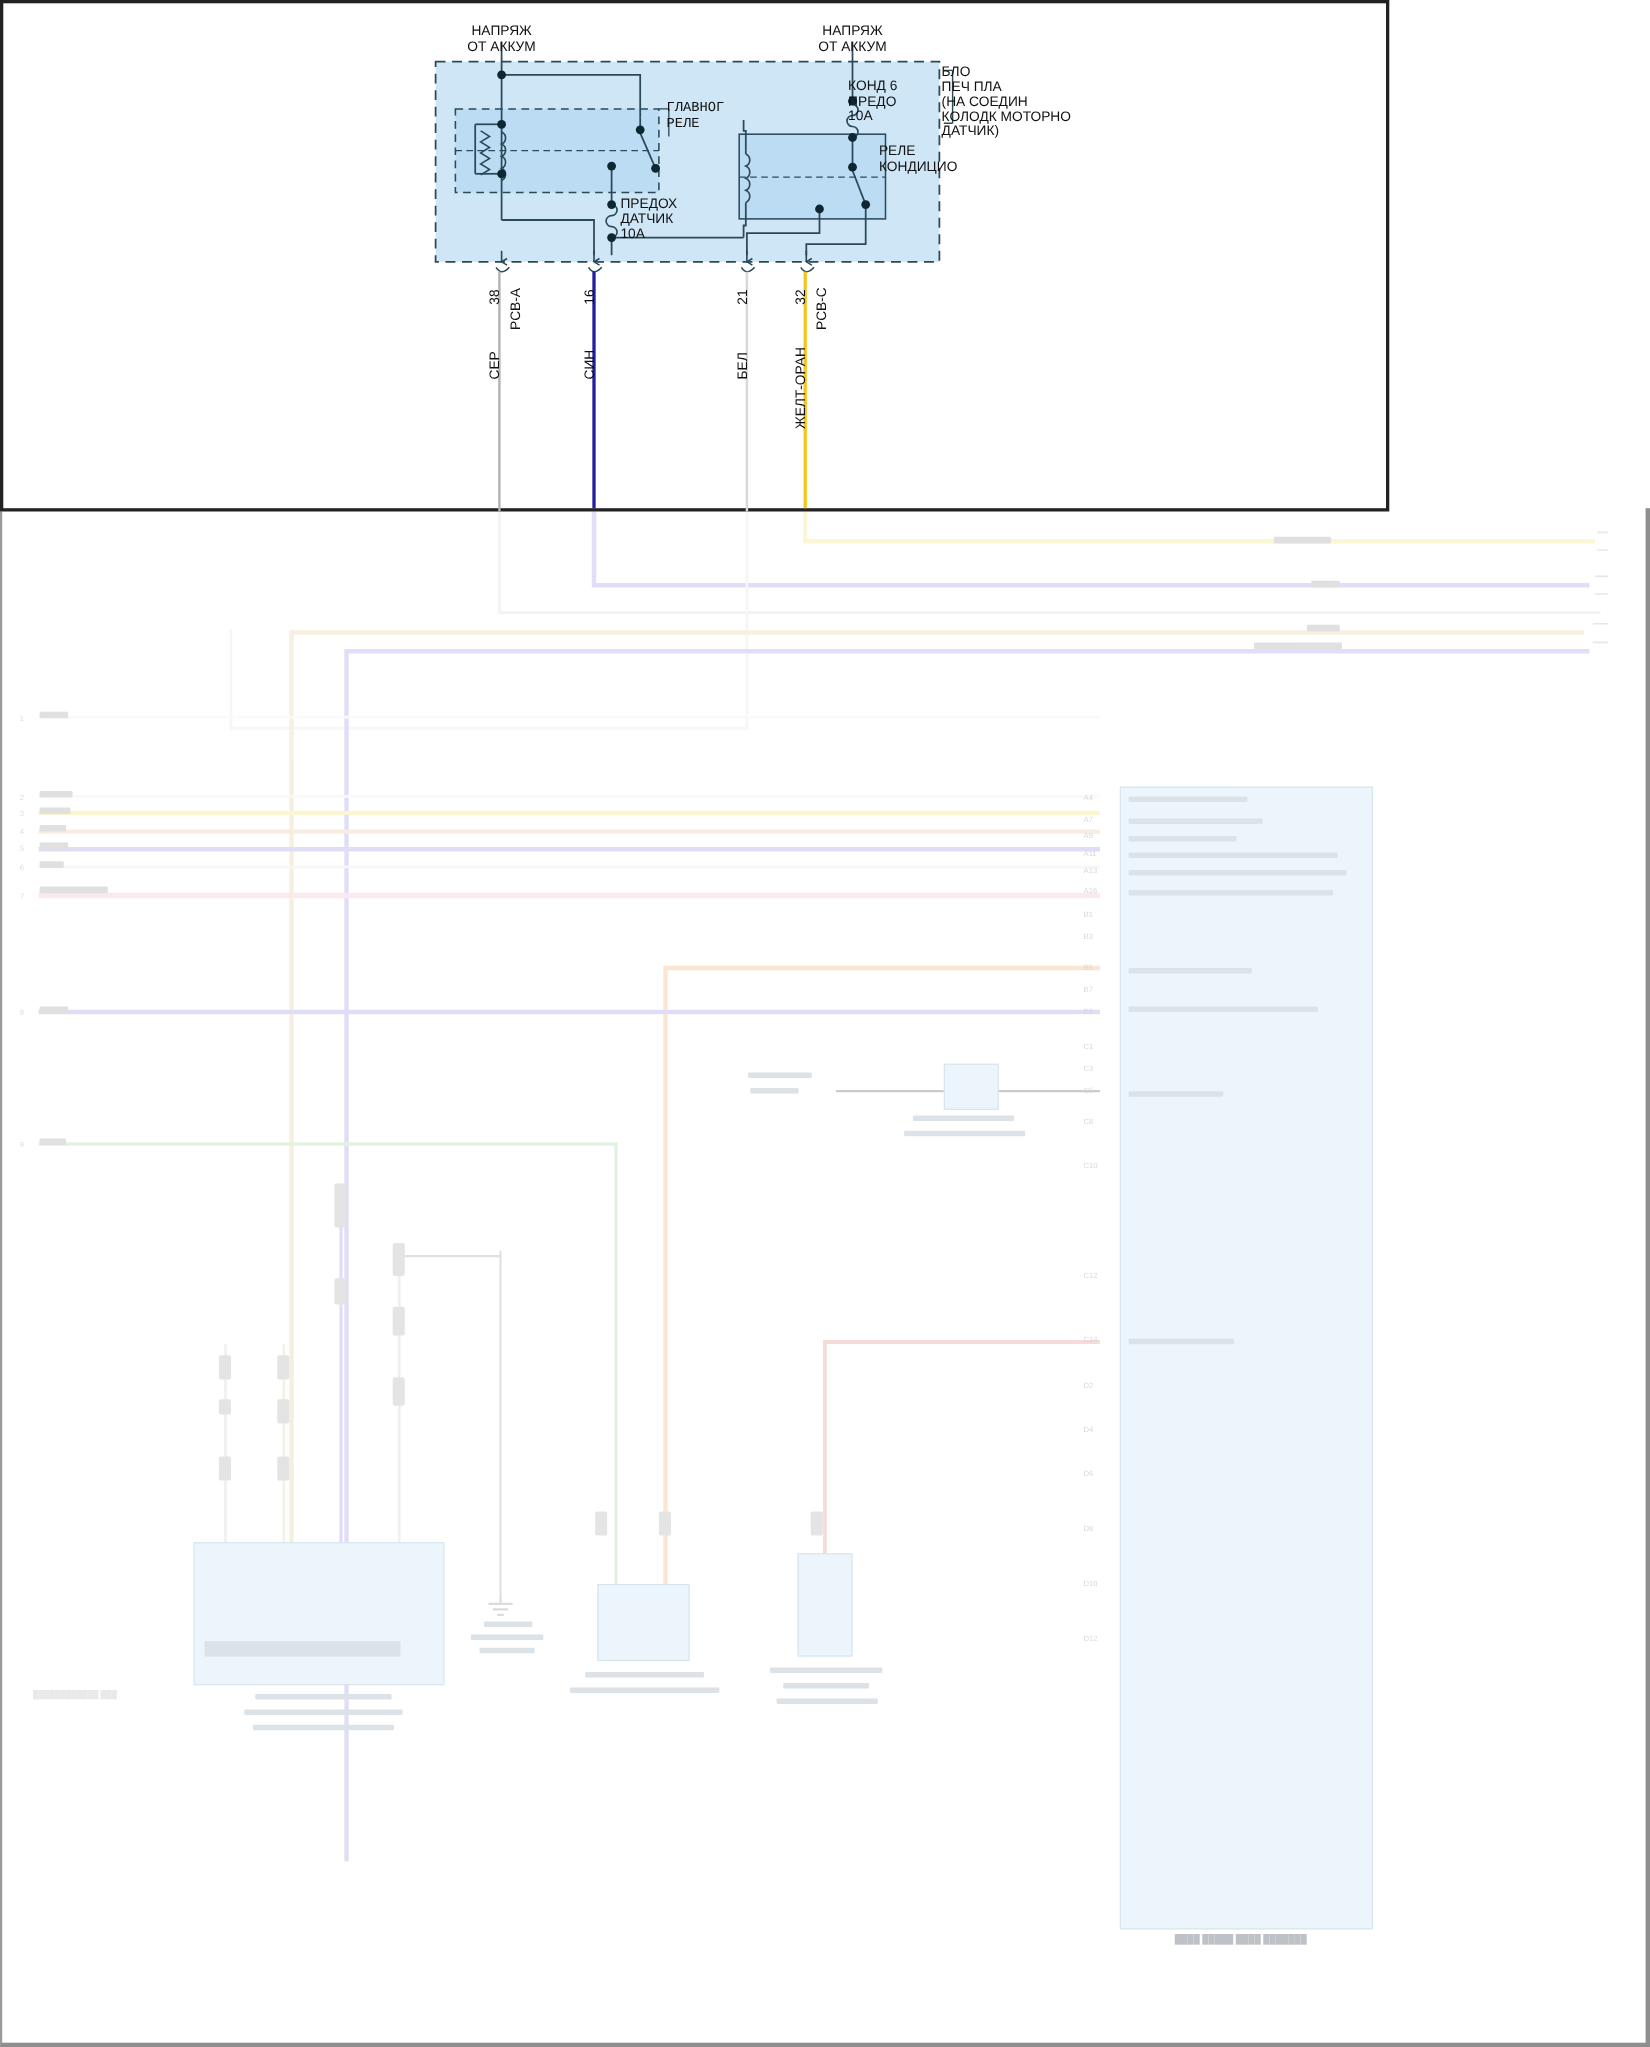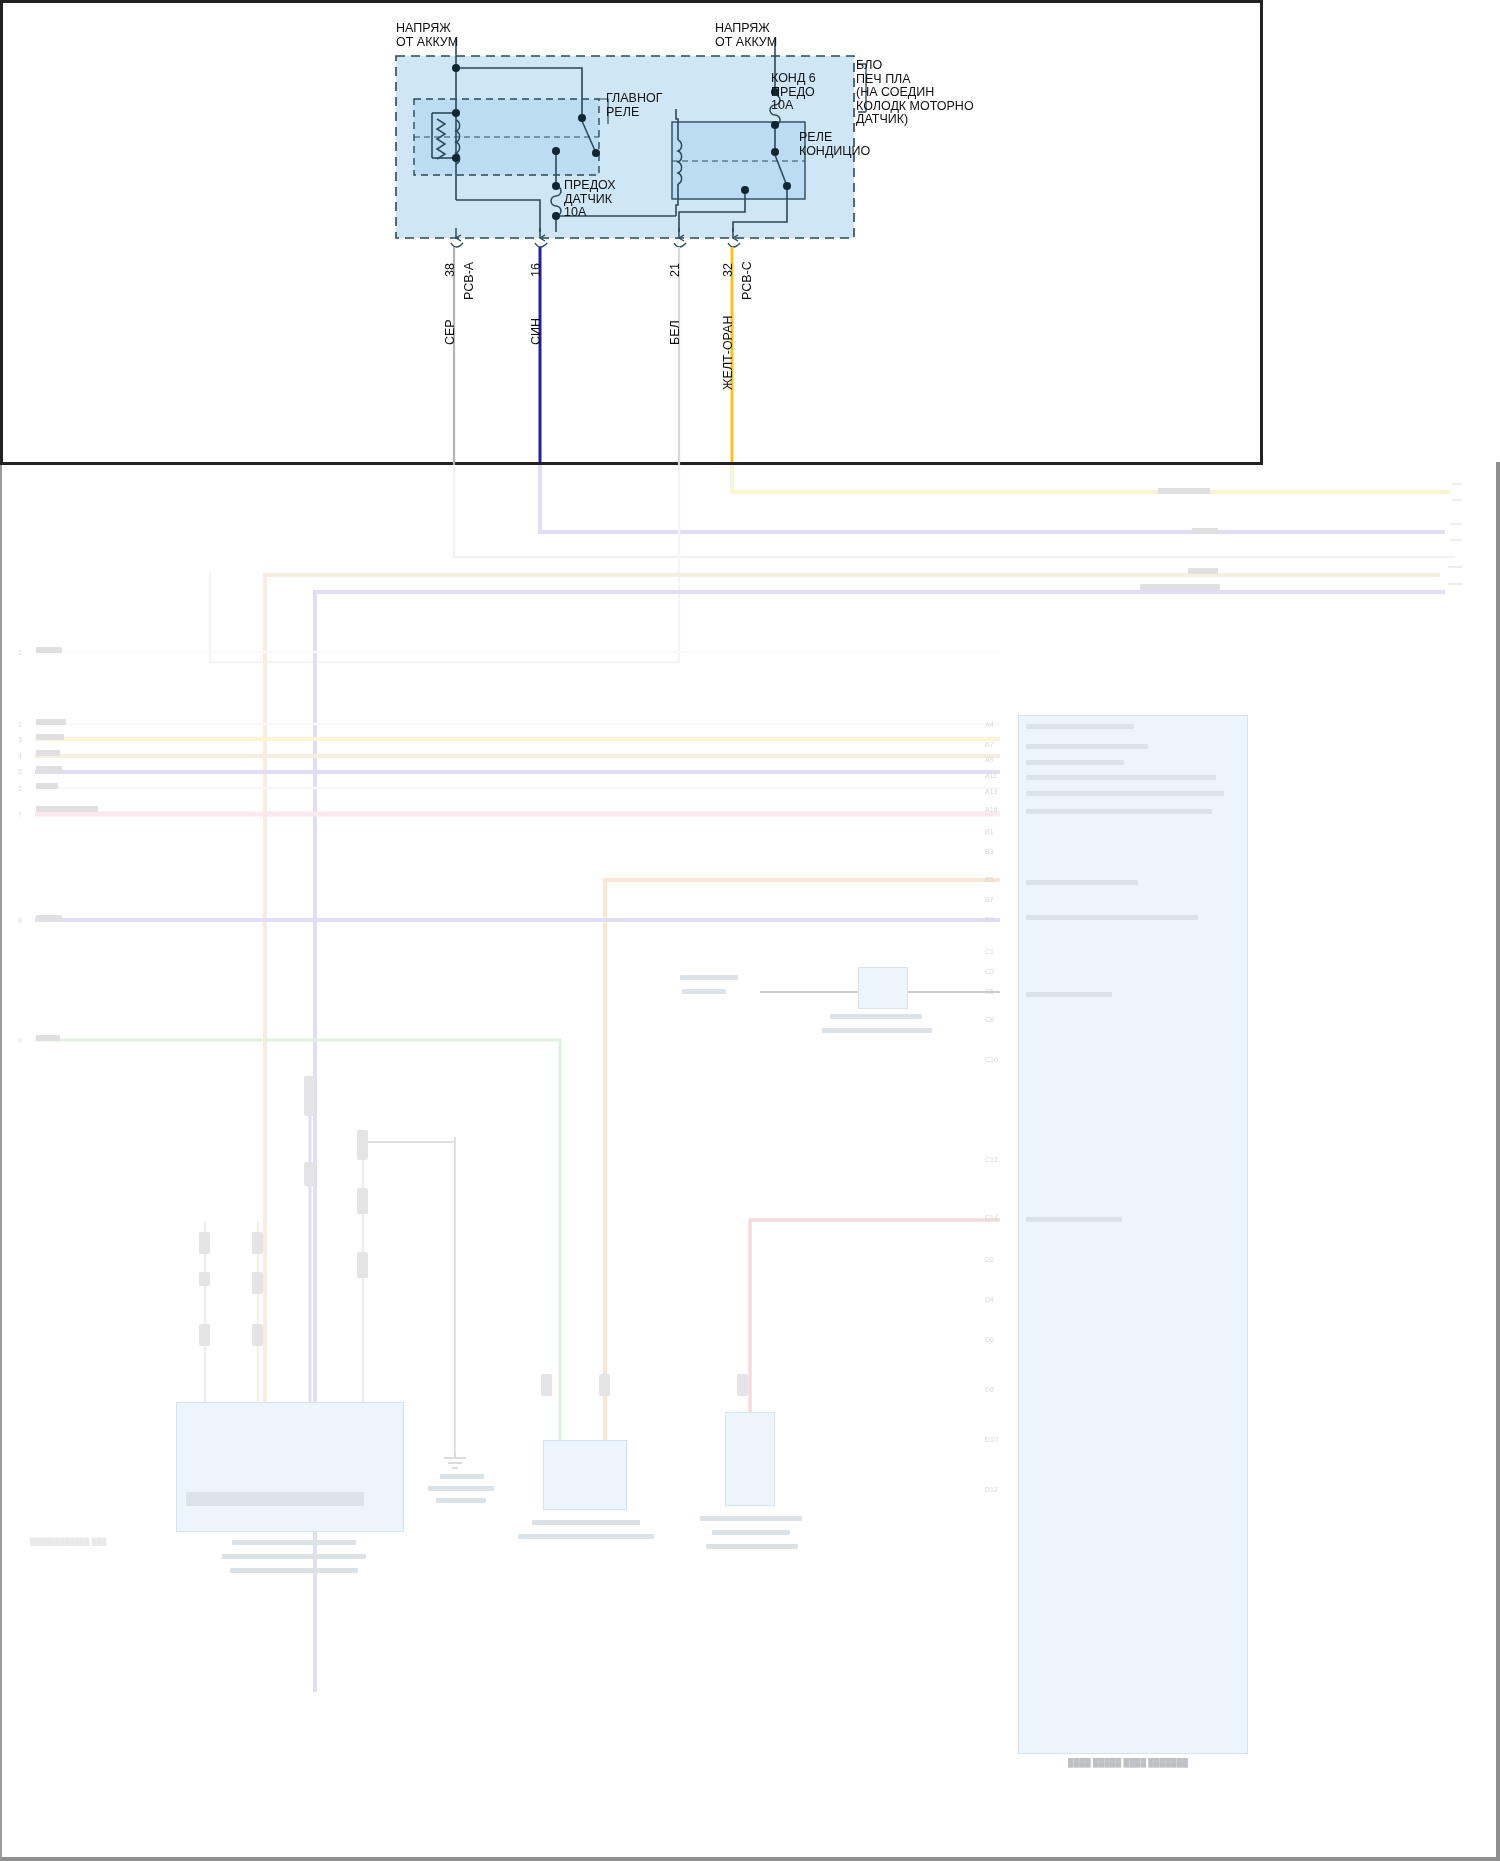--- a/index.html
+++ b/index.html
@@ -12,21 +12,21 @@
              border:3px solid #222;box-sizing:border-box;background:#fff;z-index:5;}
   #frame-bottom-shadow{position:absolute;left:0;top:462px;width:1500px;height:1399px;
              border-left:2px solid #9a9a9a;border-right:4px solid #8f8f8f;
              border-bottom:4px solid #8f8f8f;box-sizing:border-box;z-index:2;pointer-events:none;}
 
   
   #top-diagram{position:absolute;left:0;top:0;width:1263px;height:465px;z-index:6;}
   .svg-abs{position:absolute;left:0;top:0;}
 
   .lbl{position:absolute;font-size:12.5px;color:#111;line-height:13.5px;white-space:pre;}
-  .lbl.c{text-align:left;}
+  .lbl.c{text-align:center;}
   .vlbl{position:absolute;font-size:12.5px;color:#111;white-space:nowrap;
         transform-origin:0 0;transform:rotate(-90deg);}
 
   
   #bottom-wrap{position:absolute;left:0;top:462px;width:1500px;height:1399px;z-index:3;
                overflow:hidden;}
   #bottom-faded{position:absolute;left:0;top:0;width:1500px;height:1399px;
                 opacity:0.30;filter:blur(0.35px);}
   .fblock{position:absolute;background:#bfdff2;border:1px solid #7ba7c4;}
   .ftxt{position:absolute;font-size:8px;color:#2b3a46;white-space:nowrap;
@@ -315,21 +315,21 @@
         <path d="M679,247 L679,660" stroke="#d8d8d8"></path>
         <path d="M732,247 L732,462" stroke="#f5c518" stroke-width="3"></path>
       </g>
     </svg>
 
     <div class="lbl c" style="left:396px;top:22px;width:120px;">НАПРЯЖ
 ОТ АККУМ</div>
     <div class="lbl c" style="left:715px;top:22px;width:120px;">НАПРЯЖ
 ОТ АККУМ</div>
 
-    <div class="lbl" style="left:606px;top:92px;">ГЛАВНОГ
+    <div class="lbl" style="left:606px;top:92px;font-family:Liberation Mono, monospace;">ГЛАВНОГ
 РЕЛЕ</div>
     <div class="lbl" style="left:564px;top:179px;">ПРЕДОХ
 ДАТЧИК
 10А</div>
     <div class="lbl" style="left:771px;top:72px;">КОНД 6
 ПРЕДО
 10А</div>
     <div class="lbl" style="left:799px;top:131px;">РЕЛЕ
 КОНДИЦИО</div>
     <div class="lbl" style="left:856px;top:59px;">БЛО

